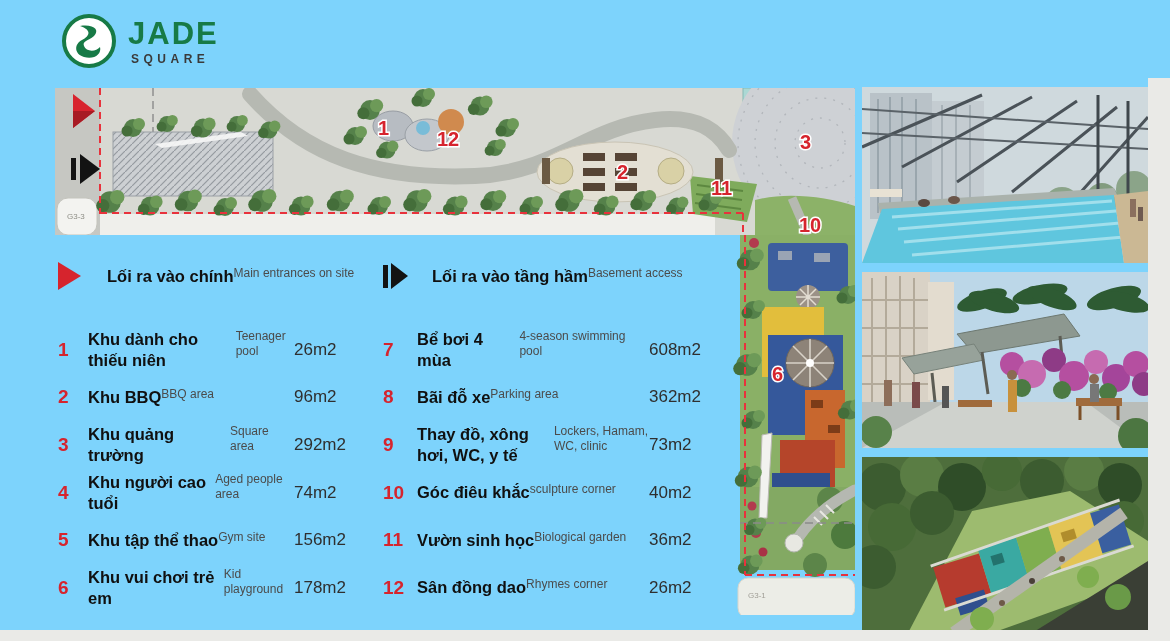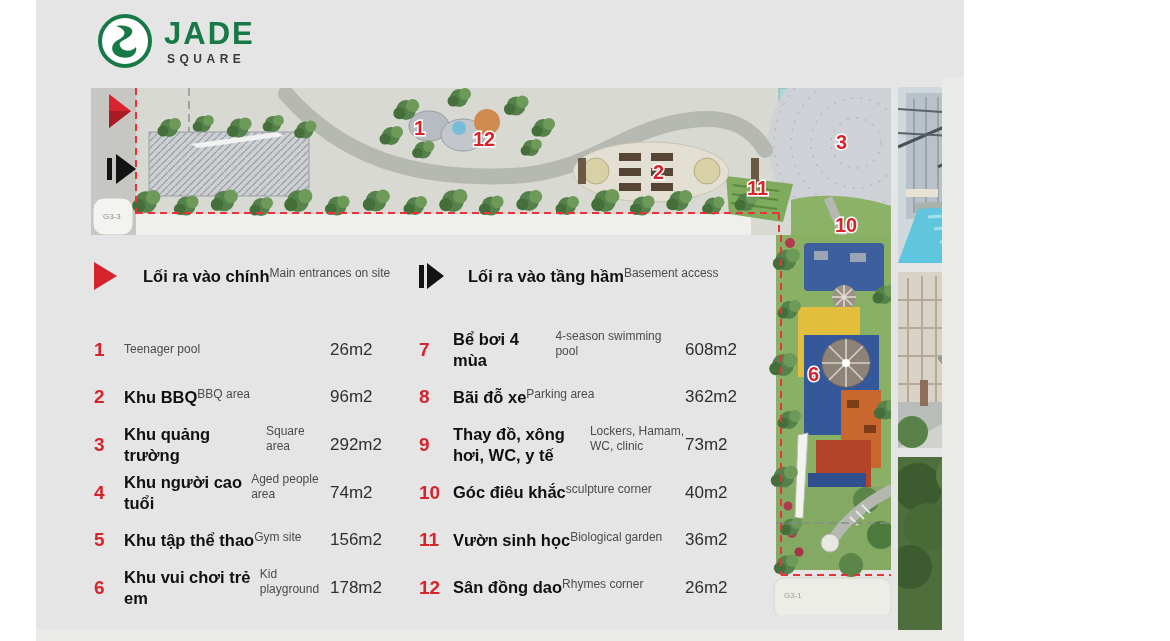--- a/index.html
+++ b/index.html
@@ -1,17 +1,17 @@
 <!DOCTYPE html>
 <html><head>
 <meta charset="utf-8">
 <style>
   html,body{margin:0;padding:0;background:#ffffff;}
-  .page{position:relative;width:928px;height:641px;background:#e5e5e5;overflow:hidden;
-        font-family:"Liberation Sans","DejaVu Sans",sans-serif;margin-left:36px;}
+  .page{position:relative;width:1170px;height:641px;background:#7dd3fc;overflow:hidden;
+        font-family:"Liberation Sans","DejaVu Sans",sans-serif;}
 
   
   .header-logo{position:absolute;left:60px;top:12px;display:flex;align-items:center;gap:10px;}
   .logo-text{display:flex;flex-direction:column;line-height:1;}
   .logo-brand{font-size:31px;font-weight:800;color:#177a46;letter-spacing:2px;}
   .logo-sub{font-size:12px;font-weight:600;letter-spacing:4.5px;color:#3a3a3a;margin-top:4px;padding-left:3px;}
   .page-title{position:absolute;left:390px;top:25px;width:560px;text-align:center;
               font-size:33px;font-weight:800;color:#177a46;letter-spacing:.5px;}
 
   
@@ -249,20 +249,21 @@
         </span>
       <span class="names">
         <span class="vi">Lối ra vào chính</span>
         <span class="en">Main entrances on site</span>
       </span>
     </div>
     <div class="rows">
       <div class="row">
         <span class="num">1</span>
         <span class="names">
+            <span class="vi">Khu dành cho thiếu niên</span>
             <span class="en">Teenager pool</span>
           </span>
         <span class="area">26m2</span>
       </div>
       <div class="row">
         <span class="num">2</span>
         <span class="names">
             <span class="vi">Khu BBQ</span>
             <span class="en">BBQ area</span>
           </span>

